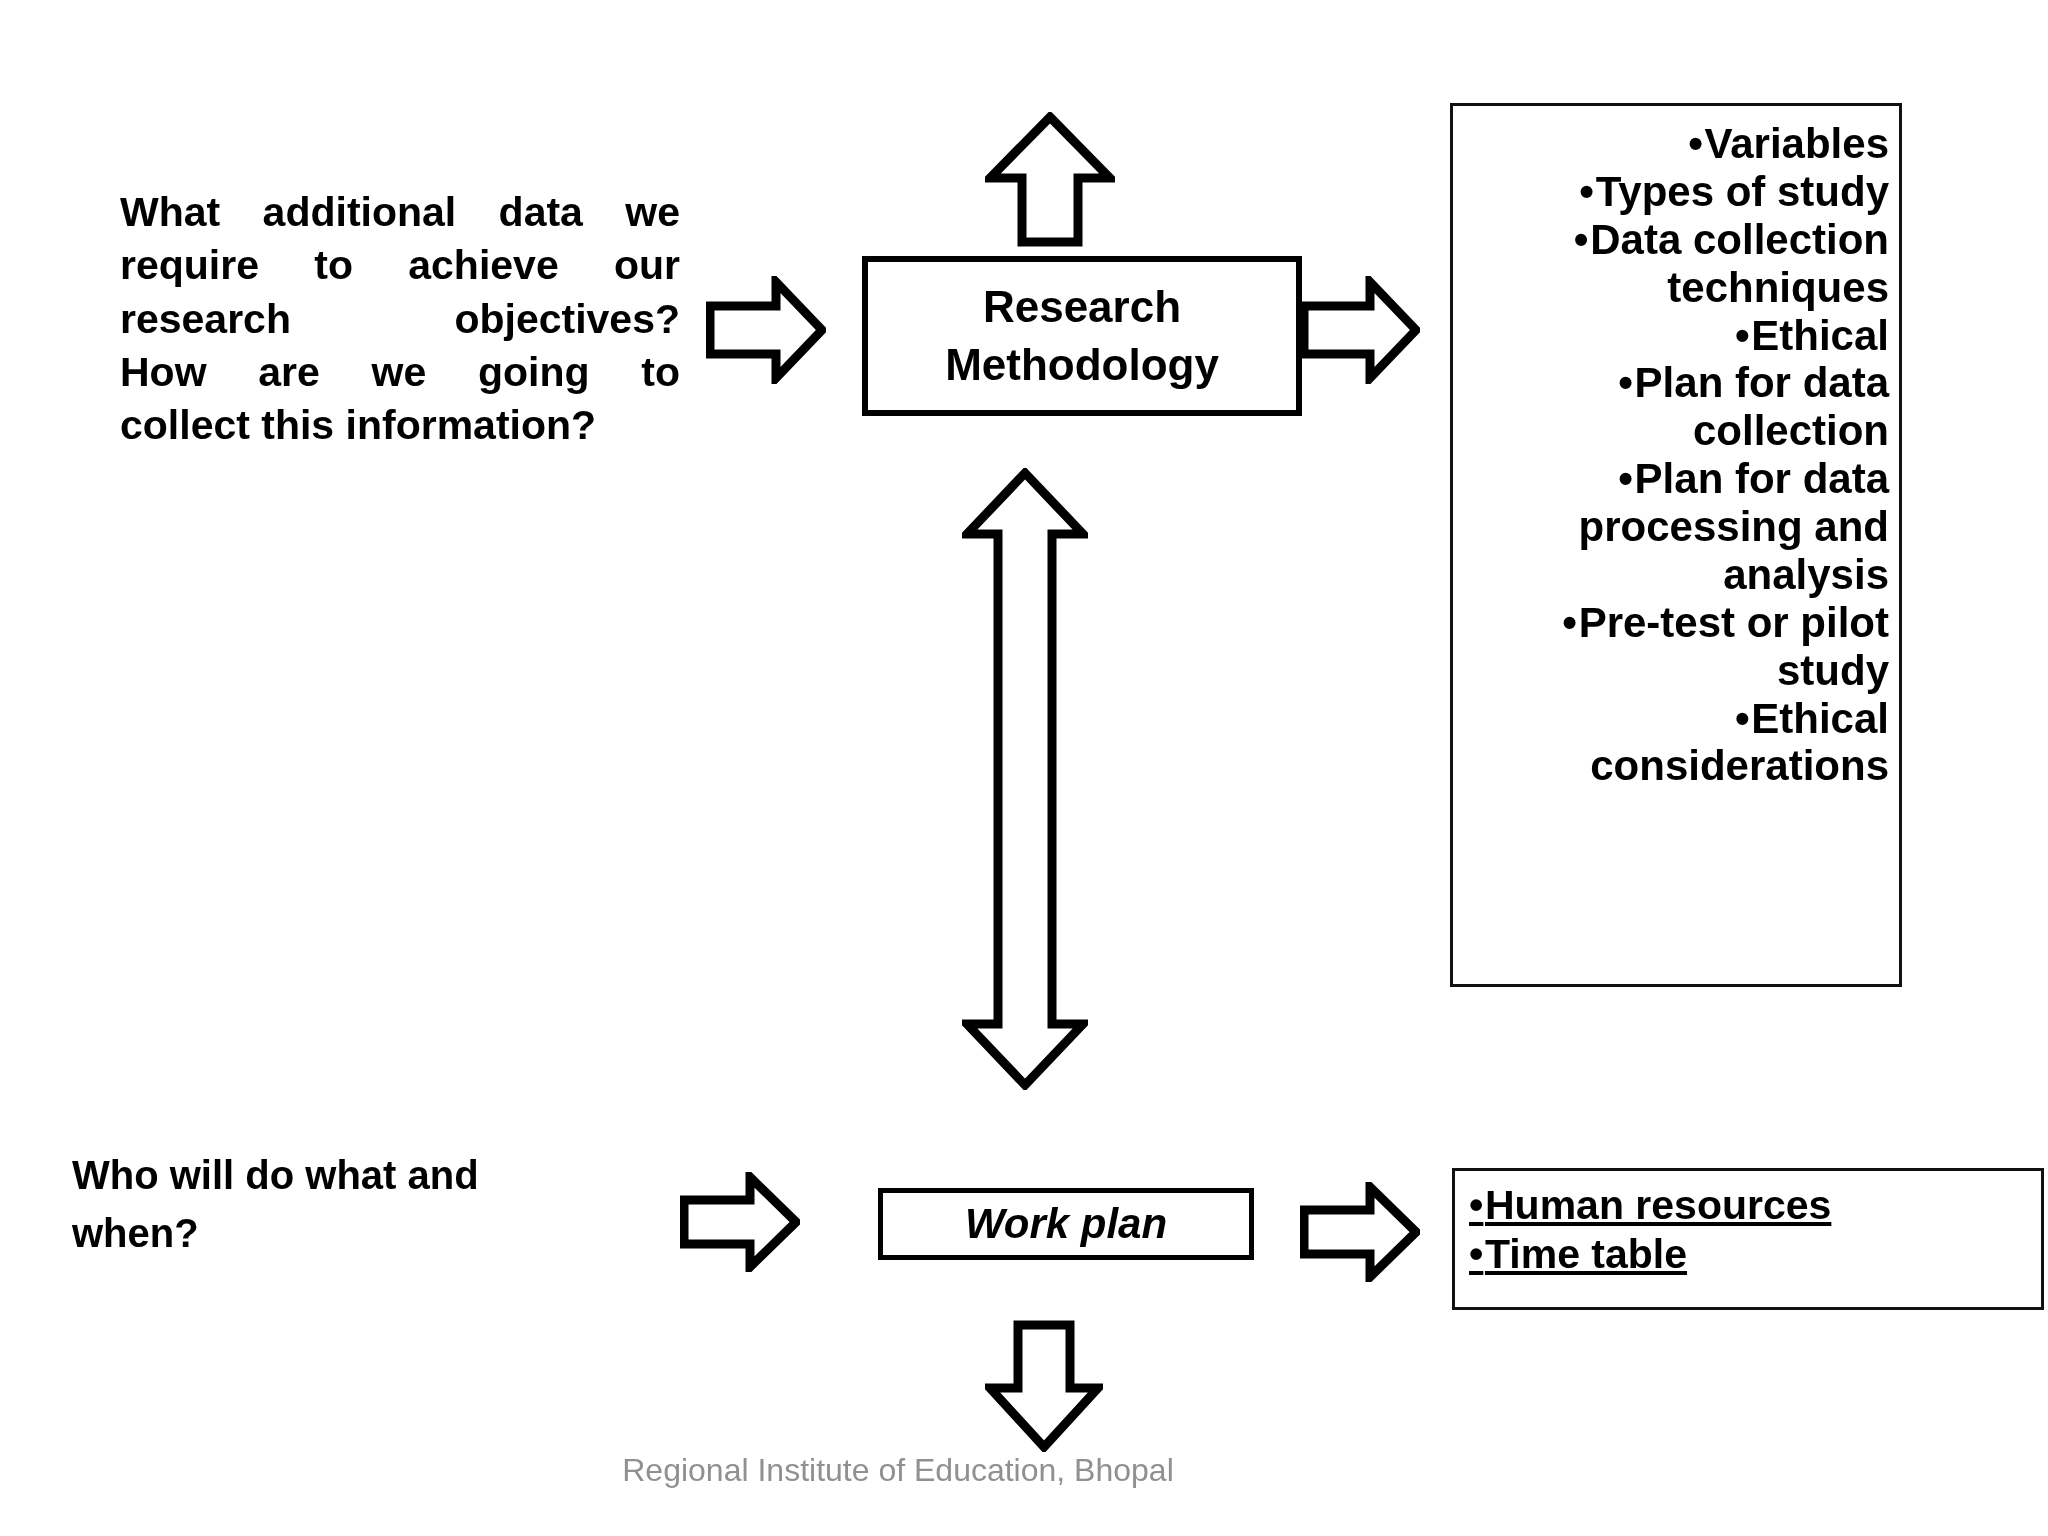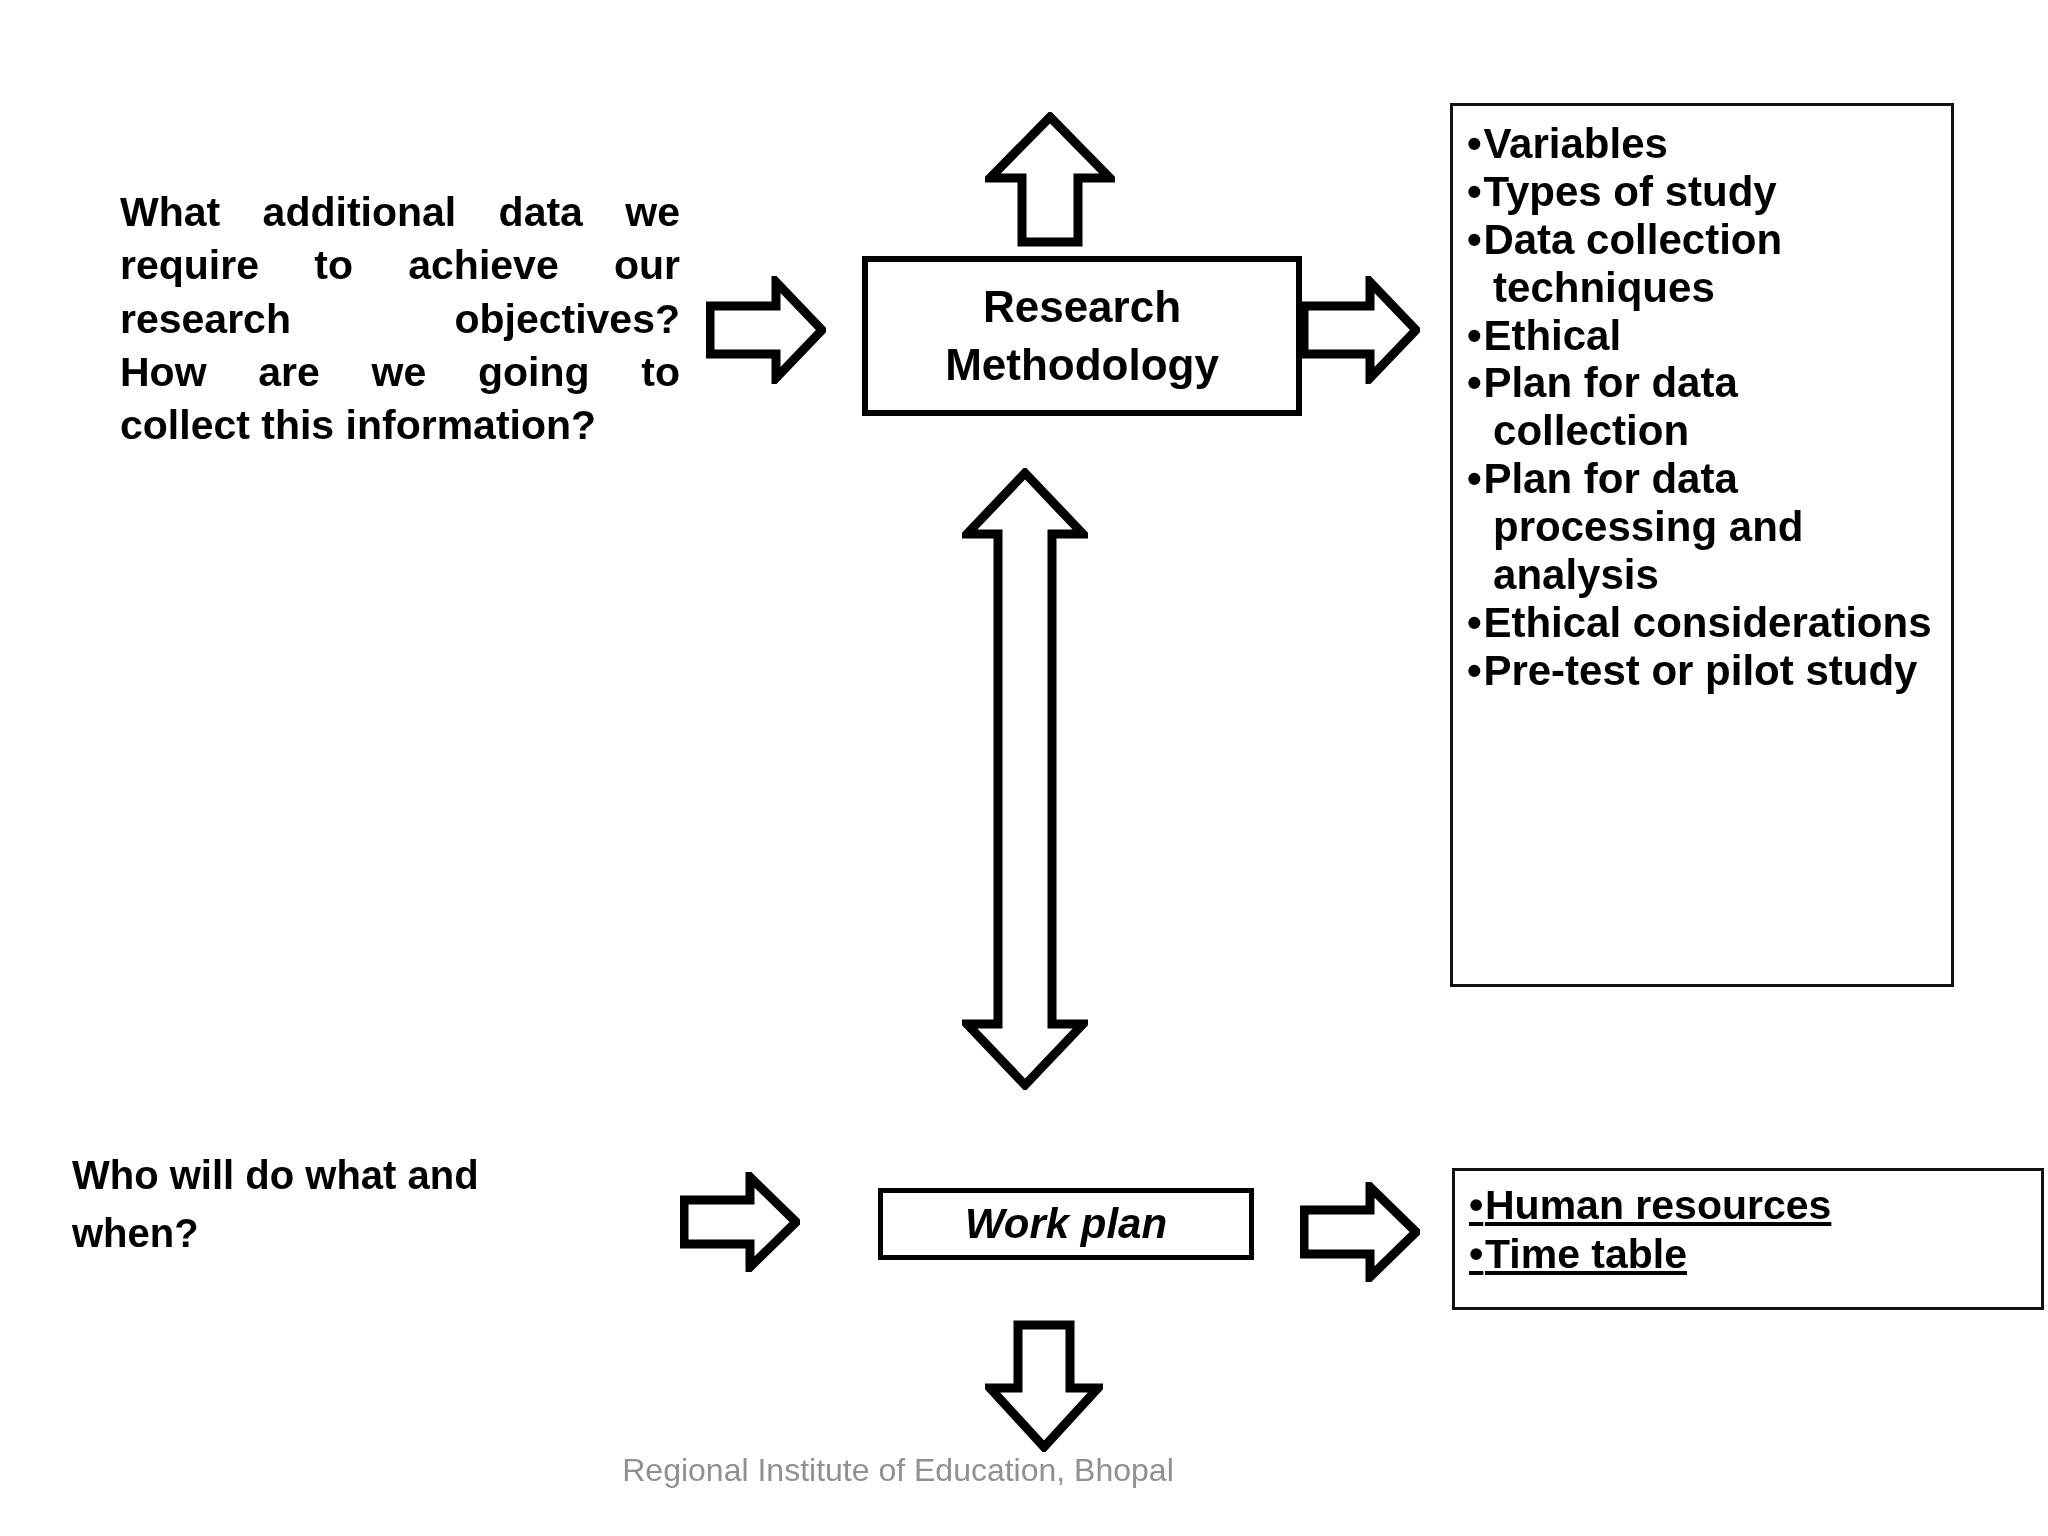--- a/index.html
+++ b/index.html
@@ -90,23 +90,24 @@
   
   .listbox {
     position: absolute;
     border: 3px solid #111111;
     background: #ffffff;
     box-sizing: border-box;
   }
   #box-methodology-components {
     left: 1450px;
     top: 103px;
-    width: 504px;
+    width: 452px;
     height: 884px;
     padding: 14px 10px 20px 14px;
+    text-align: right;
   }
   #box-workplan-components {
     left: 1452px;
     top: 1168px;
     width: 592px;
     height: 142px;
     padding: 10px 10px 6px 14px;
     text-decoration: underline;
   }
   .listbox ul {
@@ -197,22 +198,22 @@
   </div>
 
   <div class="listbox" id="box-methodology-components">
     <ul>
       <li>Variables</li>
       <li>Types of study</li>
       <li>Data collection techniques</li>
       <li>Ethical</li>
       <li>Plan for data collection</li>
       <li>Plan for data processing and analysis</li>
+      <li>Pre-test or pilot study</li>
       <li>Ethical considerations</li>
-      <li>Pre-test or pilot study</li>
     </ul>
   </div>
 
   <div class="arrow" id="arrow-double-vertical">
     <svg width="126" height="622" viewBox="0 0 126 622">
       <path d="M63 5 L121 66 L90 66 L90 556 L121 556 L63 617 L5 556 L36 556 L36 66 L5 66 Z" stroke-width="9" stroke-linejoin="miter"></path>
     </svg>
   </div>
 
   <div class="qtext" id="question-workplan">

